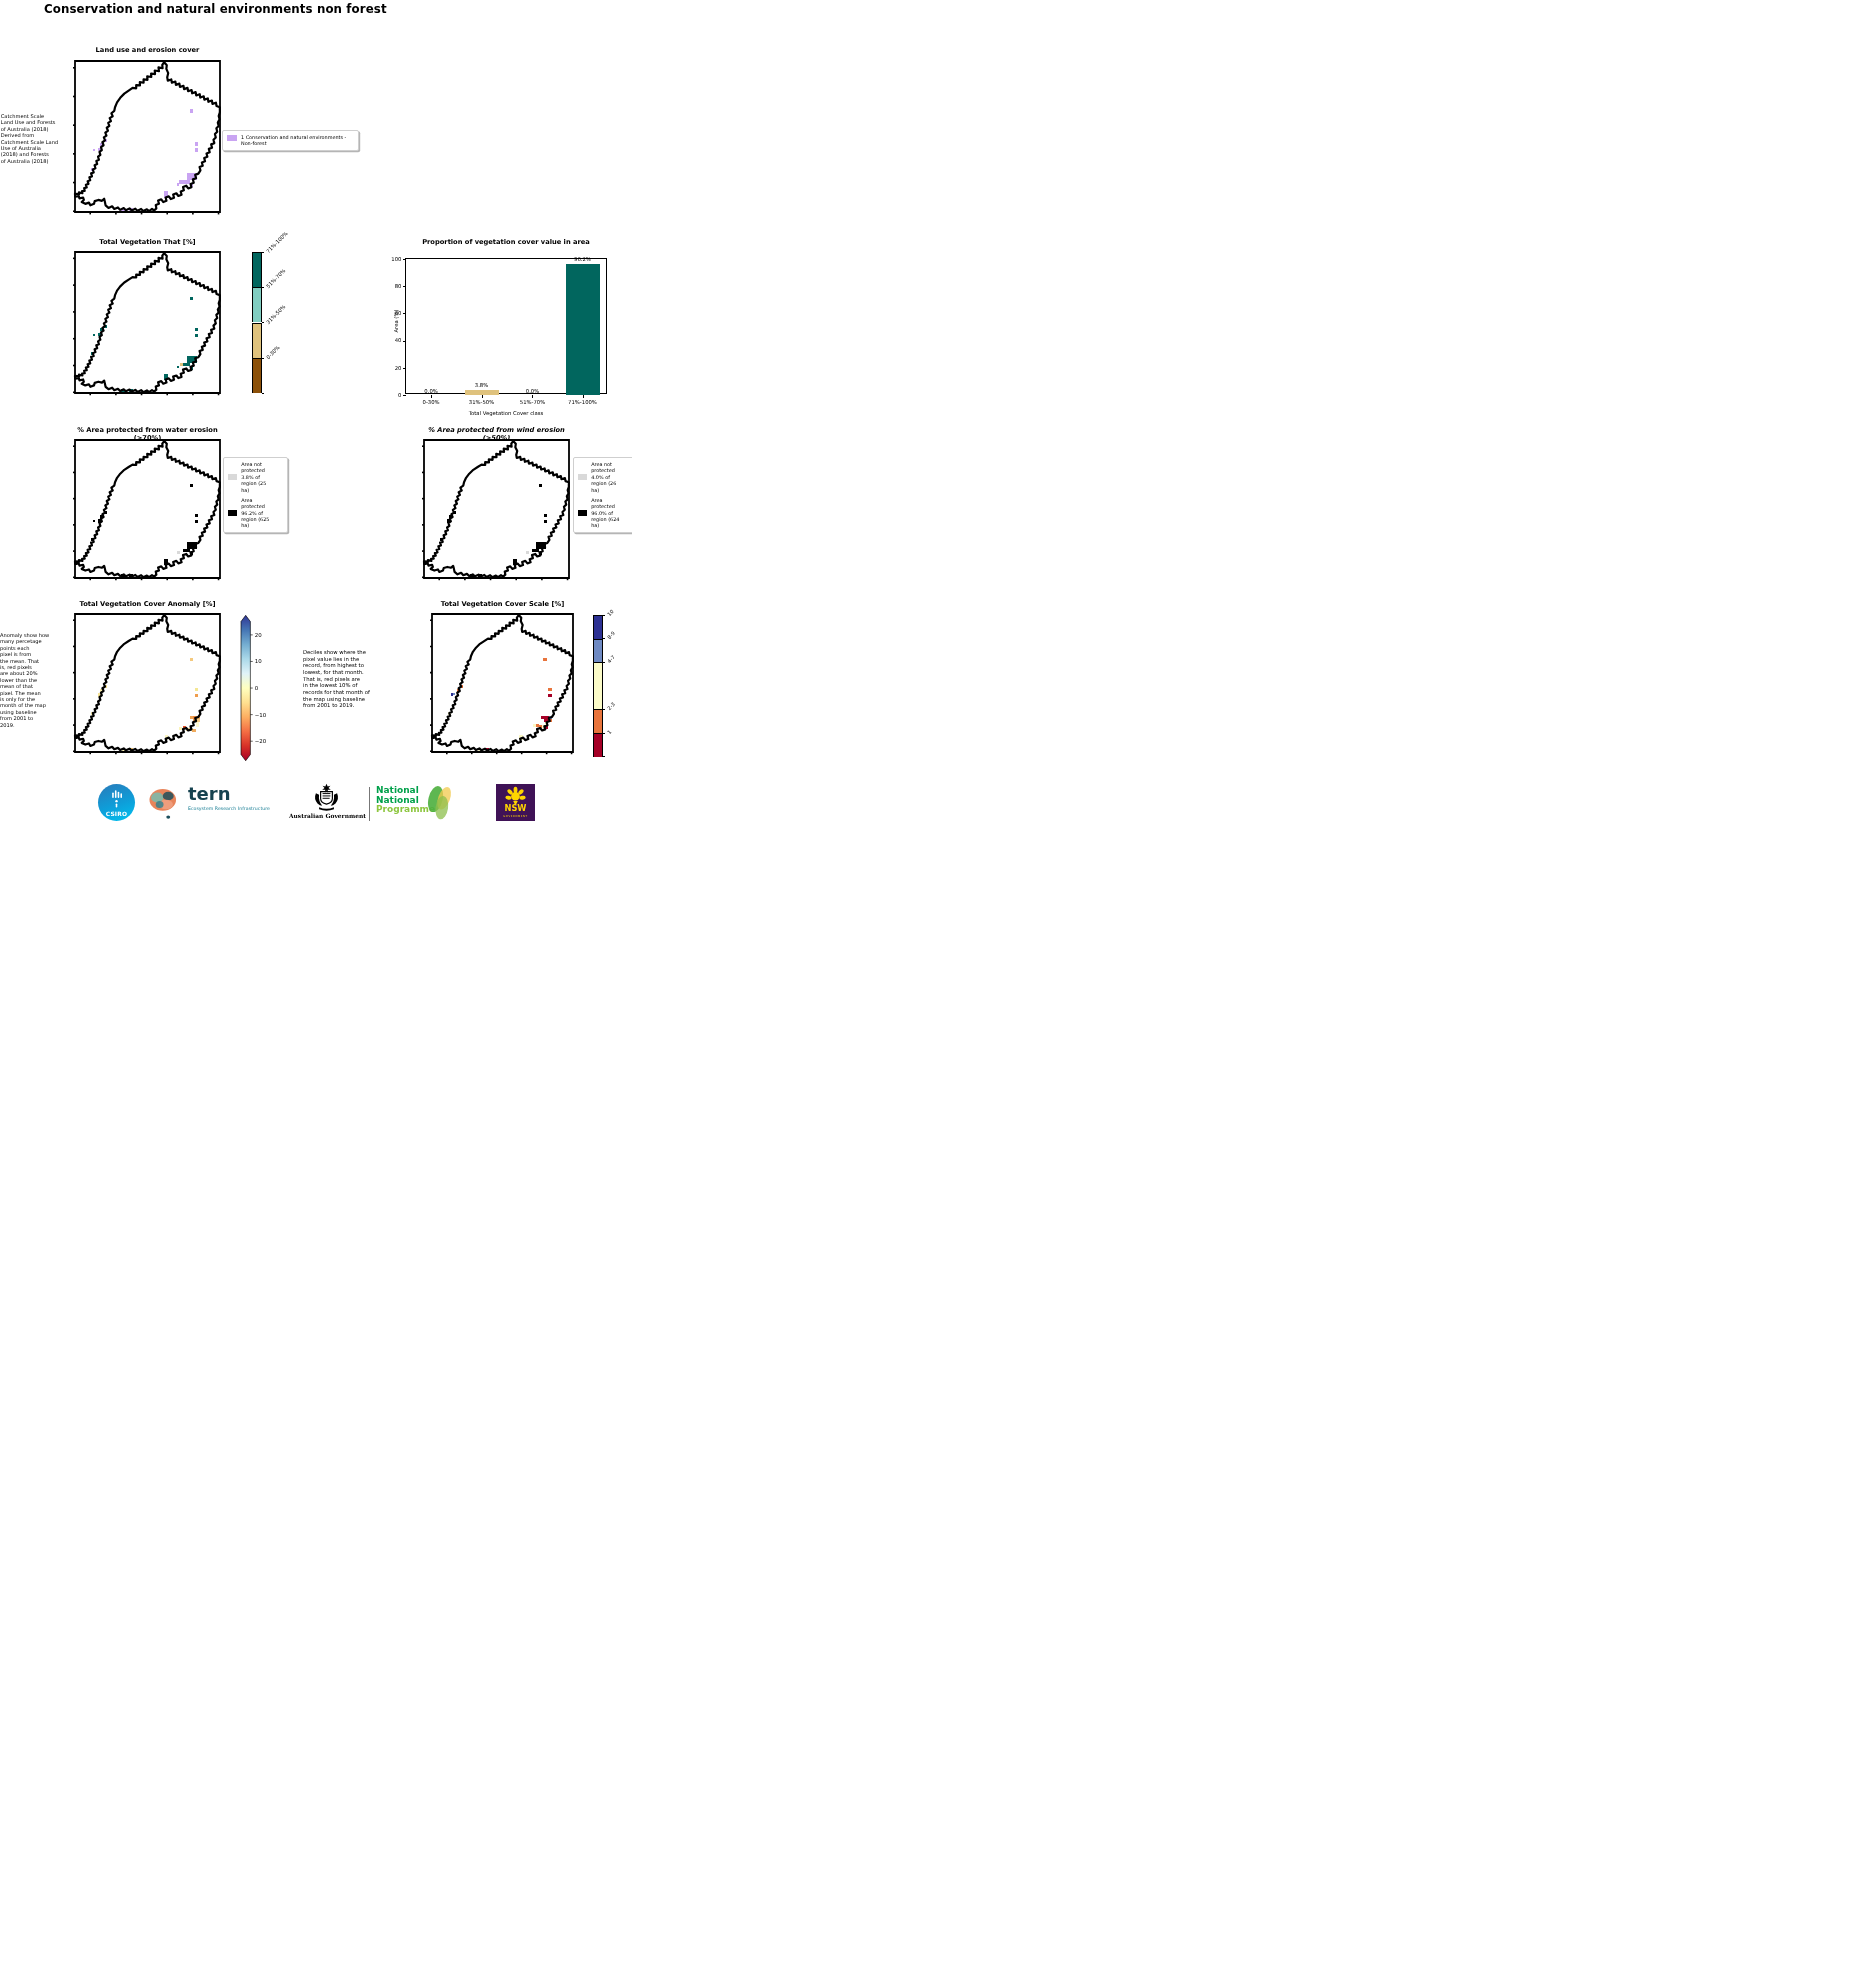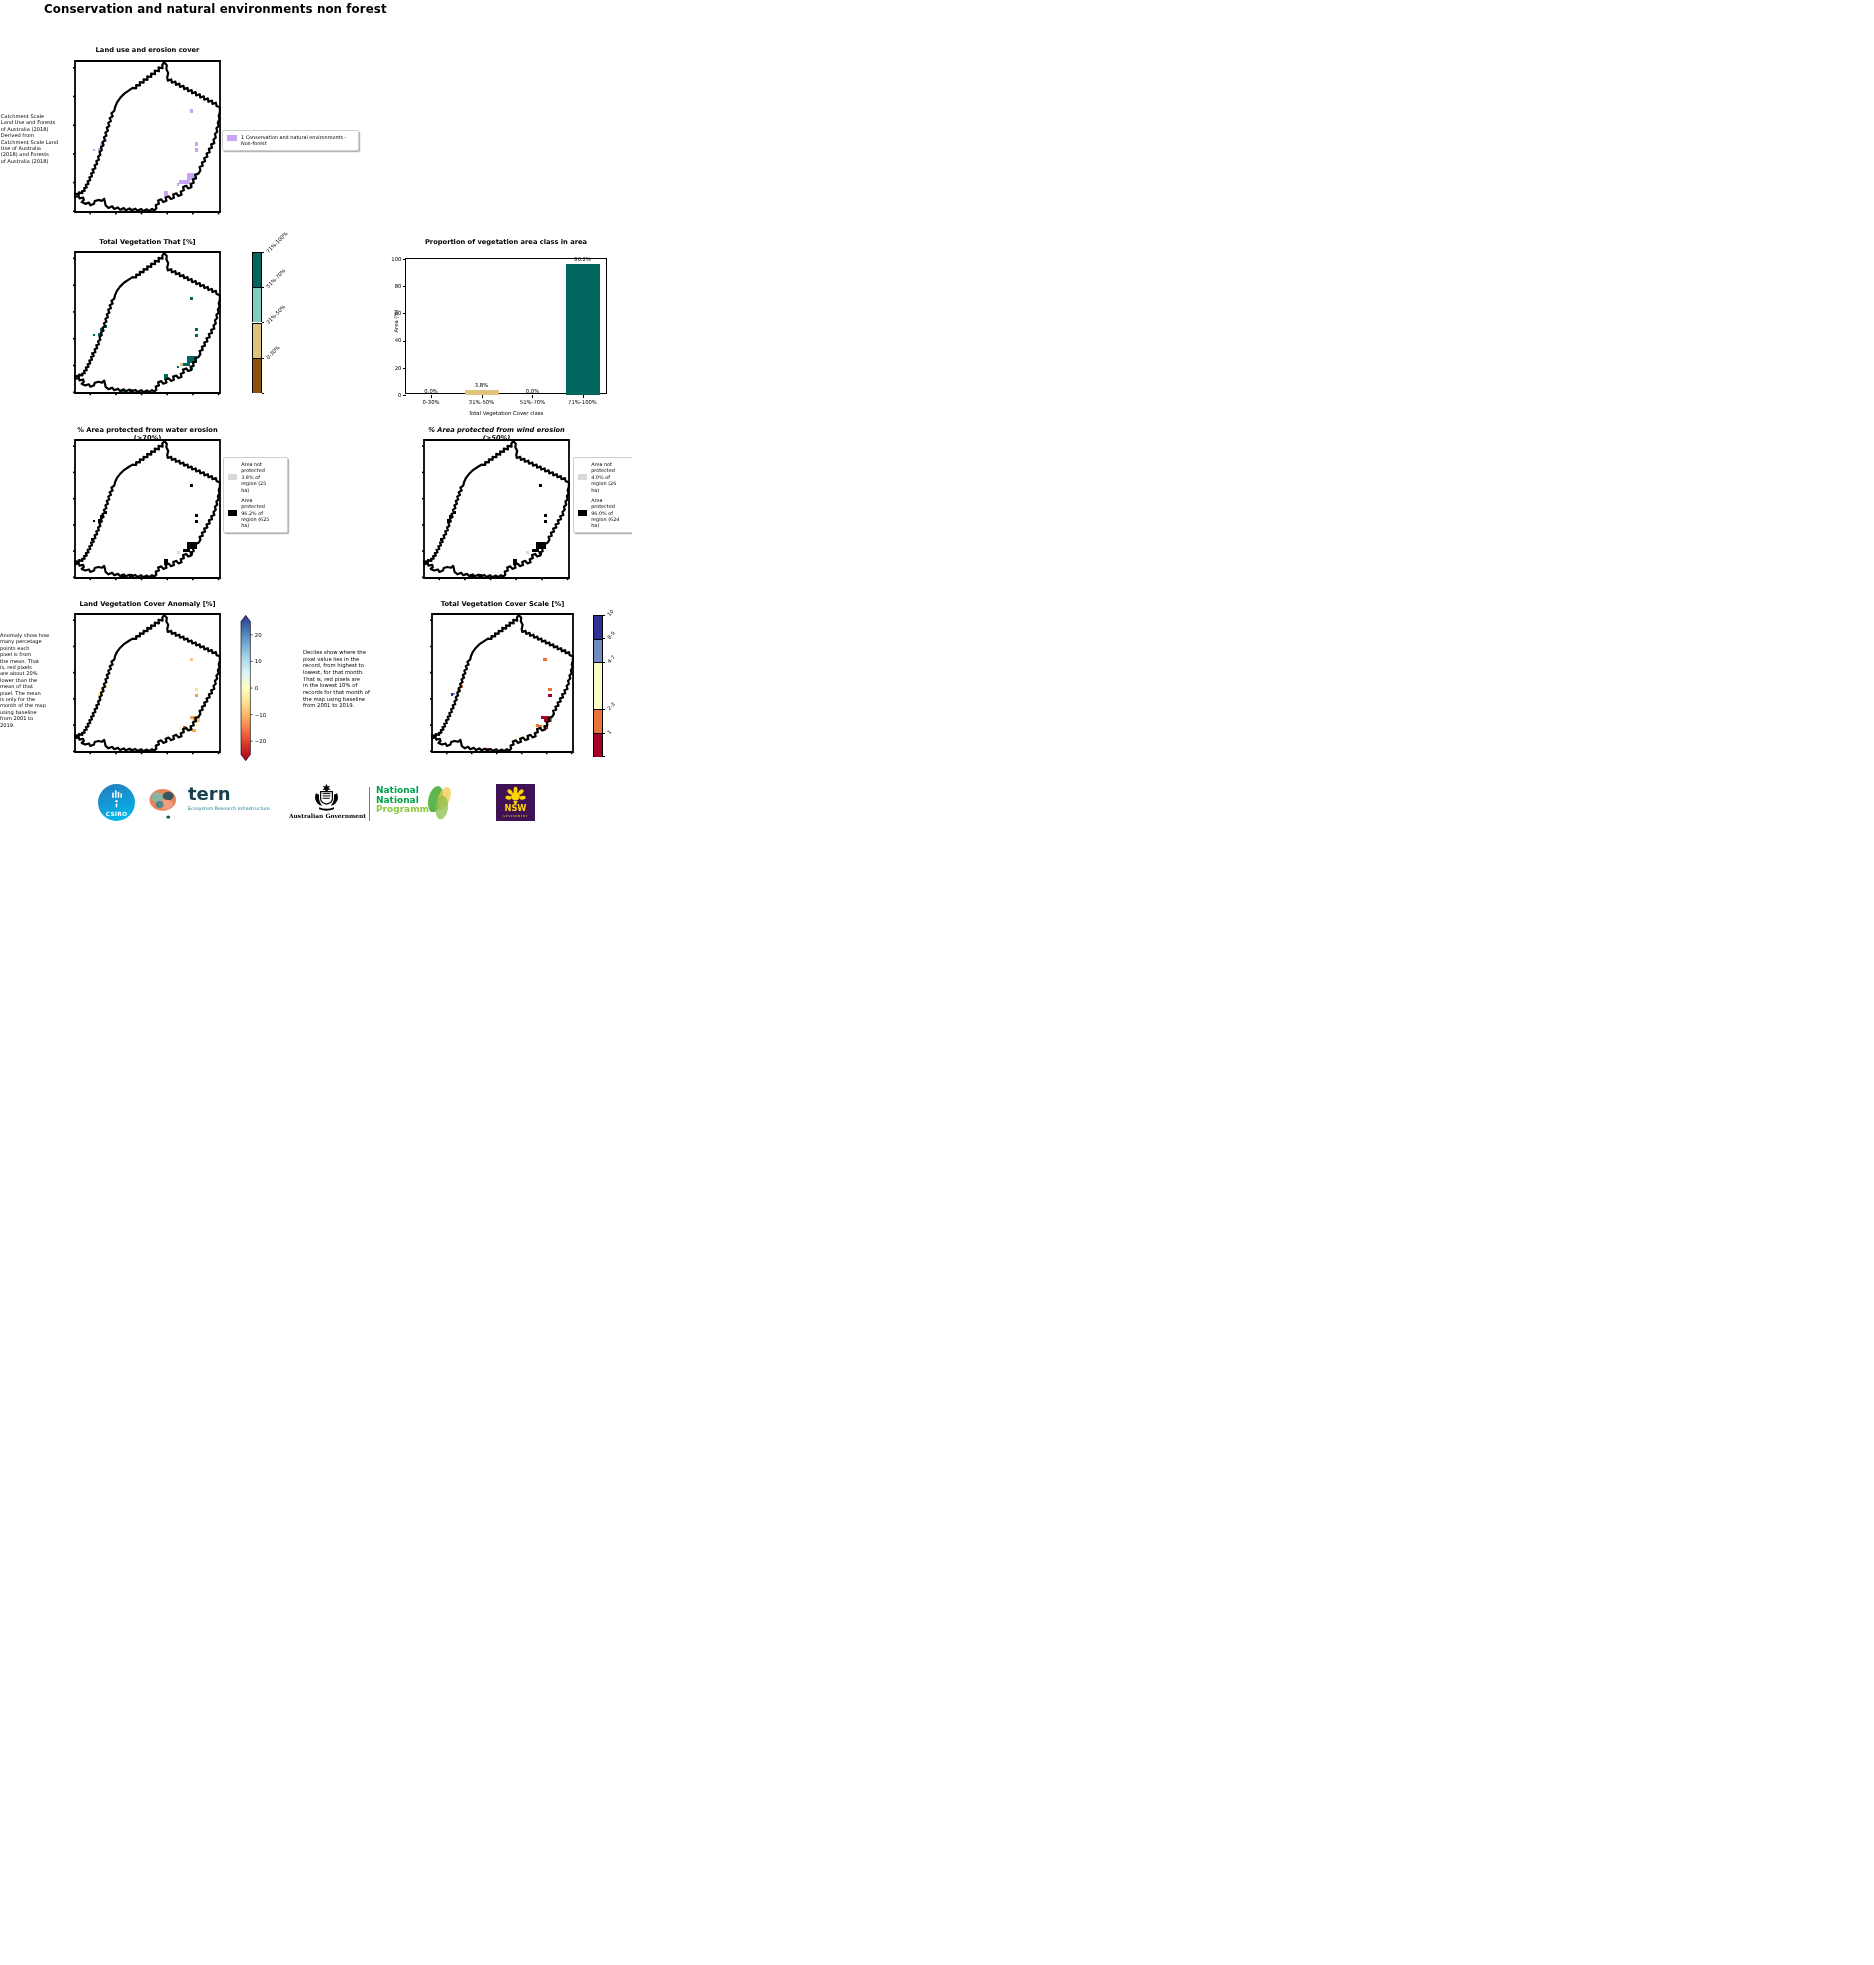--- a/index.html
+++ b/index.html
@@ -149,21 +149,21 @@
       <div class="clabel" style="left: 14.5px; top: 32px;">51%-70%</div>
       <div class="seg" style="top: 71px; height: 35px; background: rgb(223, 194, 125);"></div>
       <div class="ctick" style="left: 9.8px; top: 70px;"></div>
       <div class="clabel" style="left: 14.5px; top: 68px;">31%-50%</div>
       <div class="seg" style="top: 106px; height: 35px; background: rgb(140, 81, 10);"></div>
       <div class="ctick" style="left: 9.8px; top: 106px;"></div>
       <div class="clabel" style="left: 14.5px; top: 103px;">0-30%</div>
       <div class="ctick" style="left: 9.8px; top: 141px;"></div>
     </div>
 
-  <div class="panel-title" style="left:405px;top:238px;width:202px;">Proportion of vegetation area class in area</div>
+  <div class="panel-title" style="left:405px;top:238px;width:202px;">Proportion of vegetation cover value in area</div>
   <div id="bar-plot" style="left:405px;top:258px;width:202px;height:136px;">
       <div class="ytick-label" style="left: -18px; top: 133px;">0</div>
       <div class="ytick-mark" style="left: -3.1px; top: 136px;"></div>
       <div class="ytick-label" style="left: -18px; top: 106px;">20</div>
       <div class="ytick-mark" style="left: -3.1px; top: 109px;"></div>
       <div class="ytick-label" style="left: -18px; top: 78px;">40</div>
       <div class="ytick-mark" style="left: -3.1px; top: 82px;"></div>
       <div class="ytick-label" style="left: -18px; top: 51px;">60</div>
       <div class="ytick-mark" style="left: -3.1px; top: 54px;"></div>
       <div class="ytick-label" style="left: -18px; top: 24px;">80</div>
@@ -276,21 +276,21 @@
         <span class="legend-swatch" id="wind-sw0" style="background: rgb(217, 217, 217);"></span>
         <span class="legend-label">Area not protected 4.0% of region (26 ha)</span>
       </div>
       <div class="legend-row">
         <span class="legend-swatch" id="wind-sw1" style="background: rgb(0, 0, 0);"></span>
         <span class="legend-label">Area protected 96.0% of region (624 ha)</span>
       </div>
     </div>
   </div>
 
-  <div class="panel-title" style="left:75px;top:600px;width:145px;">Land Vegetation Cover Anomaly [%]</div>
+  <div class="panel-title" style="left:75px;top:600px;width:145px;">Total Vegetation Cover Anomaly [%]</div>
   <div class="side-text" style="left:0px;top:632px;width:67px;">Anomaly show how
 many percetage
 points each
 pixel is from
 the mean. That
 is, red pixels
 are about 20%
 lower than the
 mean of that
 pixel. The mean

